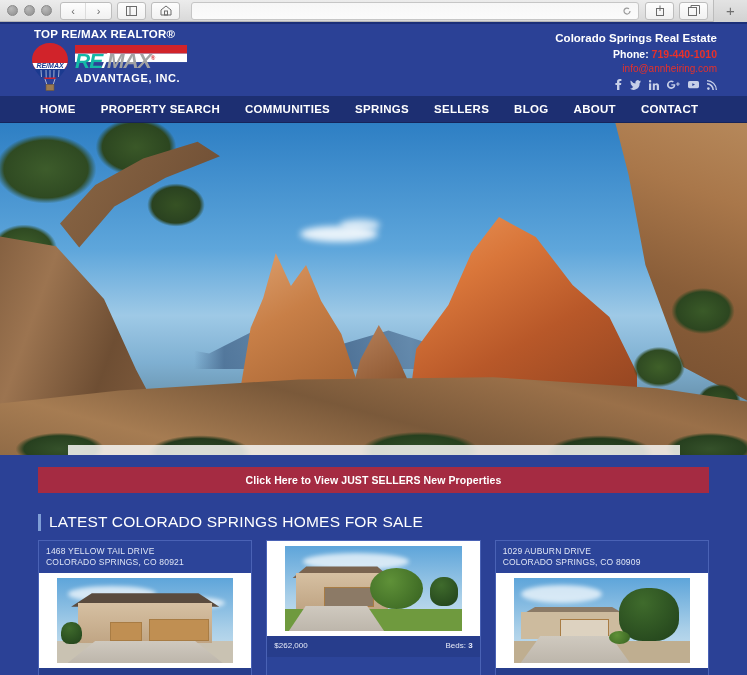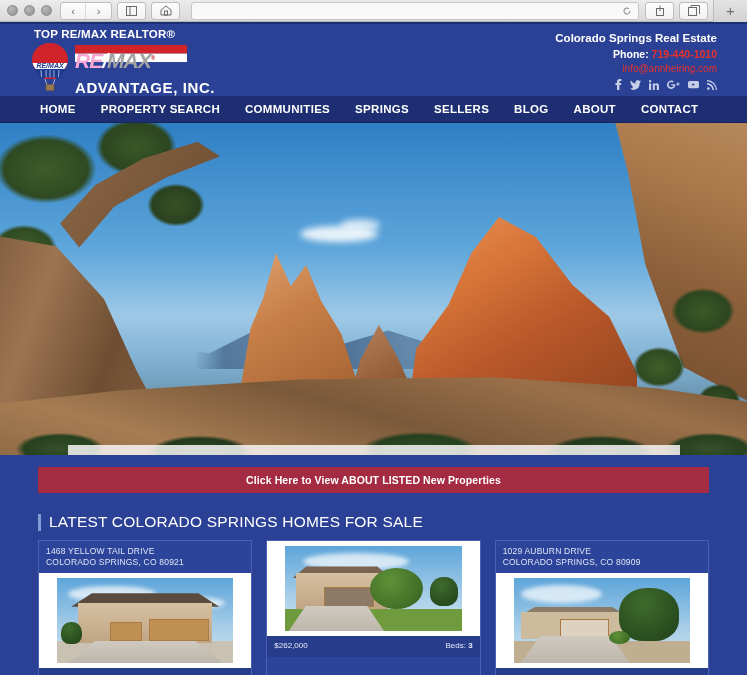--- a/index.html
+++ b/index.html
@@ -73,27 +73,27 @@
   }
   .brand-main { display: flex; align-items: flex-start; }
   .balloon { width: 44px; height: 52px; position: relative; flex: none; }
   .wordmark { margin-left: 3px; padding-top: 4px; }
   .wm-bars { width: 112px; height: 26px; position: relative; }
   .wm-text {
     position: absolute; inset: 0;
     font-size: 21px; font-weight: bold; font-style: italic;
     letter-spacing: -1px; line-height: 26px;
   }
-  .wm-re { color: #f9a8d4; }
+  .wm-re { color: #14b8a6; }
   .wm-slash { color: #ffffff; }
   .wm-max { color: #a3a3a3; }
   .wm-reg { font-size: 6px; vertical-align: super; color: #d1232a; }
   .brand-sub {
-    color: #ffffff; font-size: 15px; font-weight: bold;
-    letter-spacing: .6px; margin-top: 8px;
+    color: #ffffff; font-size: 11px; font-weight: bold;
+    letter-spacing: .6px; margin-top: 1px;
   }
   .contact-block {
     position: absolute; right: 30px; top: 6px;
     text-align: right; line-height: 1.45;
   }
   .contact-title { color: #fff; font-size: 11.5px; font-weight: bold; }
   .contact-phone { color: #fff; font-size: 10.5px; font-weight: bold; }
   .contact-phone b { color: #e8312a; font-weight: bold; }
   .contact-email { color: #e8312a; font-size: 10px; }
   .socials {
@@ -488,21 +488,21 @@
     </div>
     <div class="field f-baths">
       <div class="field-label">Baths</div>
 
     </div>
 
   </div>
 </div>
 
 <div class="content">
-  <div class="cta-banner">Click Here to View ABOUT LISTED New Properties</div>
+  <div class="cta-banner">Click Here to View JUST SELLERS New Properties</div>
 
   <div class="section-title">
     <div class="title-bar"></div>
     <h2>LATEST COLORADO SPRINGS HOMES FOR SALE</h2>
   </div>
 
   <div class="listings">
 
     <div class="card">
       <div class="card-addr">

